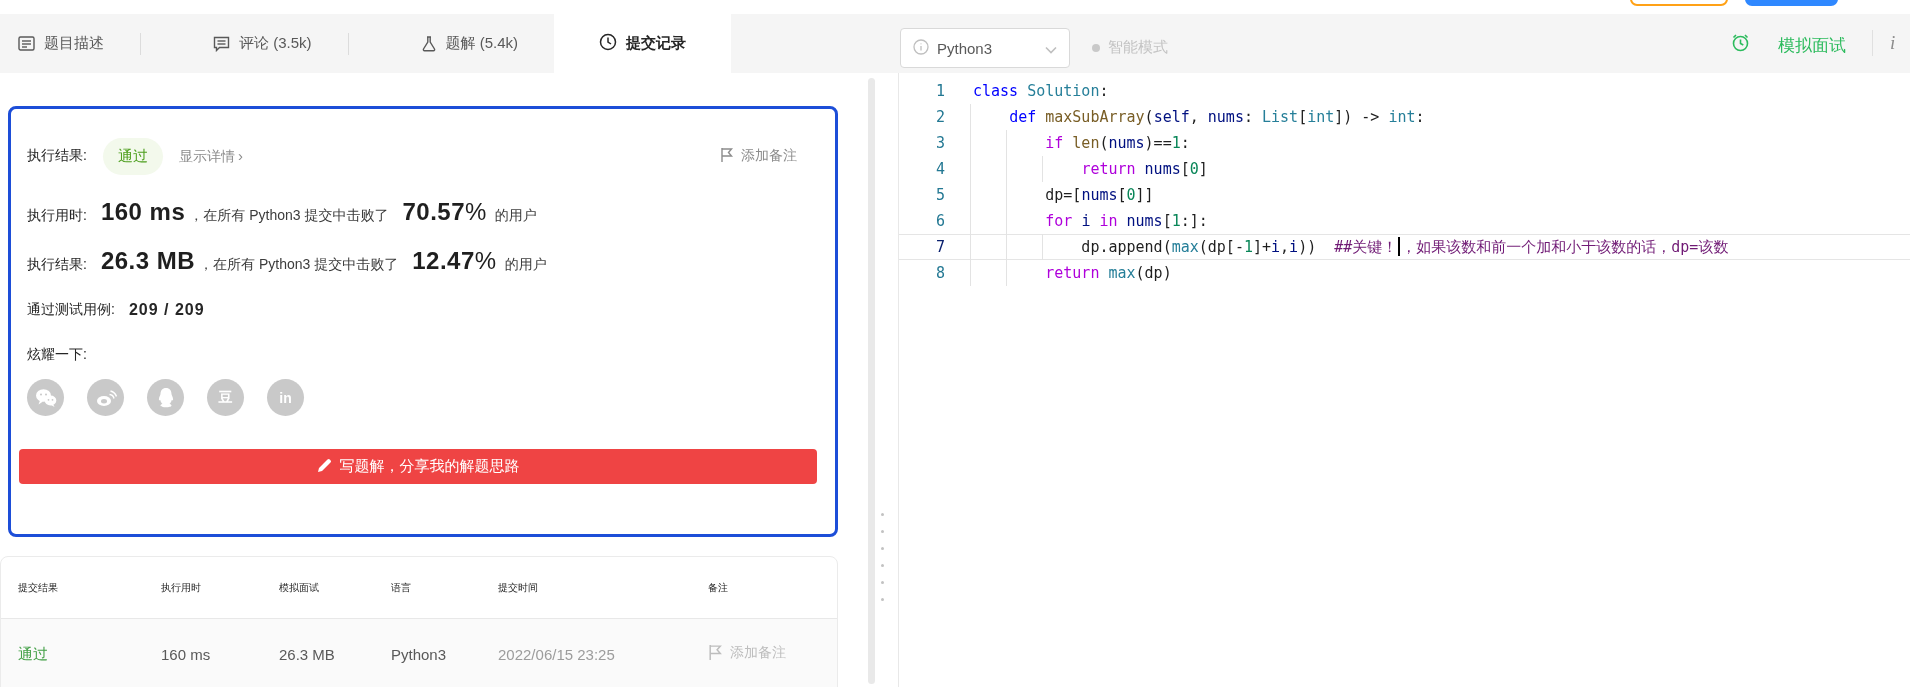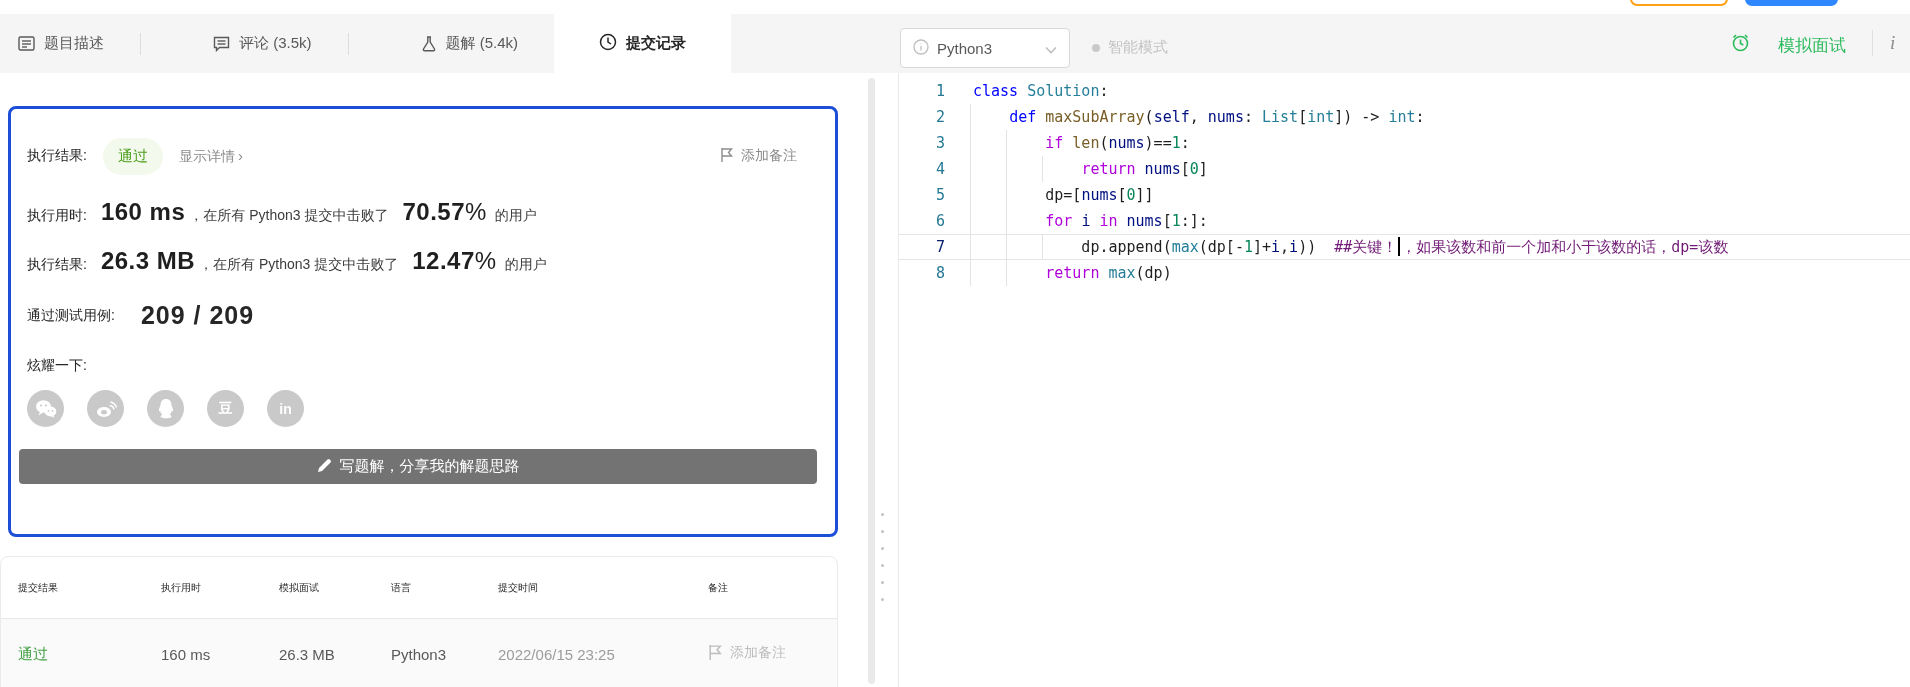--- a/index.html
+++ b/index.html
@@ -51,27 +51,27 @@
   #details-link { margin-left:16px; font-size:14px; color:#8c8c8c; cursor:pointer; }
   #details-link .chev { font-size:15px; margin-left:3px; }
   .add-note { display:flex; gap:7px; color:#8c8c8c; font-size:14px; cursor:pointer; }
   #row-result .add-note { margin-left:auto; margin-right:22px; }
   .statrow { display:flex; align-items:baseline; margin-top:21px; }
   .bigval { font-size:24px; font-weight:bold; color:#1f1f1f; margin-left:14px; letter-spacing:0.5px; }
   .bigval .pct { font-weight:normal; }
   .stattext { font-size:14px; color:#3c3c3c; margin-left:4px; }
   .stattext2 { font-size:14px; color:#3c3c3c; margin-left:8px; }
   #row-cases { margin-top:26px; }
-  #cases-val { font-size:25px; font-weight:bold; margin-left:26px; letter-spacing:1px; }
+  #cases-val { font-size:16px; font-weight:bold; margin-left:14px; letter-spacing:1px; }
   #row-showoff { margin-top:27px; font-size:14px; }
   #social-row { margin-top:15px; display:flex; gap:23px; }
   .social-circle { width:37px; height:37px; border-radius:50%; background:#c9c9c9; display:flex;
     align-items:center; justify-content:center; color:#fff; cursor:pointer; }
   .social-circle .txt { font-size:14px; font-weight:bold; color:#fff; }
-  #share-btn { position:absolute; left:8px; top:340px; width:798px; height:35px; background:#737373; border:none;
+  #share-btn { position:absolute; left:8px; top:340px; width:798px; height:35px; background:#ef4444; border:none;
     border-radius:4px; color:#fff; font-size:15px; display:flex; align-items:center; justify-content:center; gap:8px; cursor:pointer; }
 
   #subs-table { position:absolute; left:0; top:483px; width:838px; height:210px;
     border:1px solid #ebebeb; border-radius:8px; overflow:hidden; background:#fff; }
   .trow { display:flex; align-items:center; padding-left:17px; }
   .thead { height:62px; border-bottom:1px solid #e8e8e8; font-size:10px; color:#1f1f1f; }
   .tdata { height:70px; background:#fafafa; font-size:15px; color:#595959; cursor:pointer; }
   .c0 { width:143px; } .c1 { width:118px; } .c2 { width:112px; } .c3 { width:107px; } .c4 { width:210px; } .c5 { flex:1; }
   .tdata .status { color:#43a047; }
   .tdata .time { color:#9c9c9c; }

